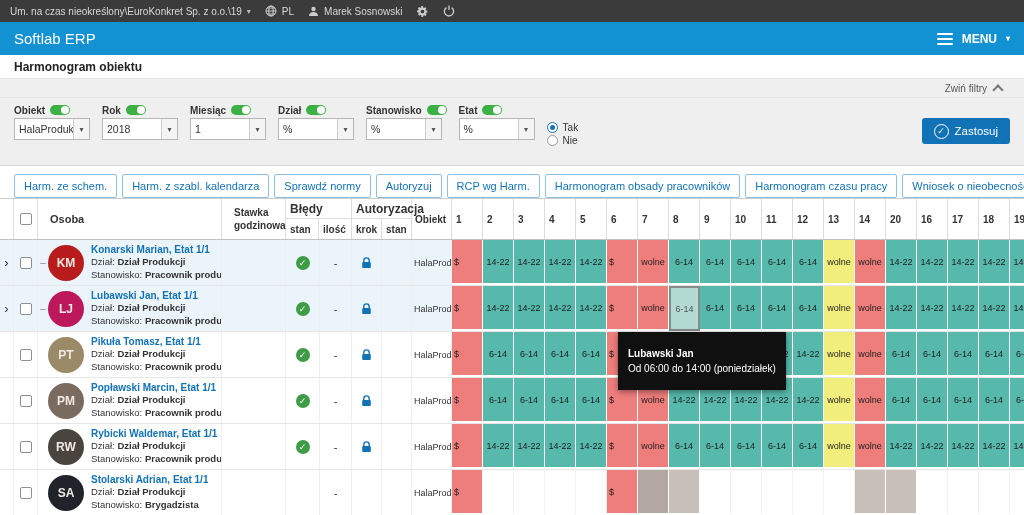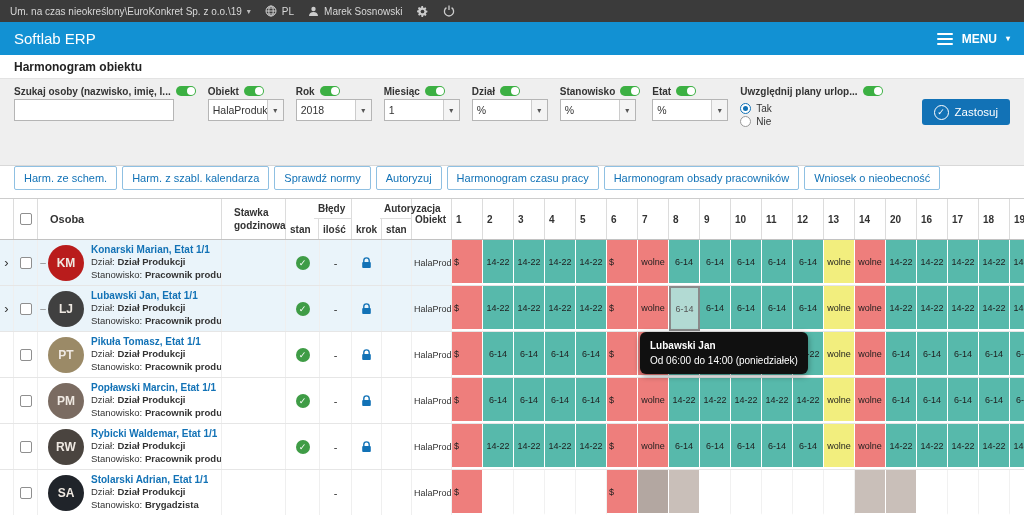--- a/index.html
+++ b/index.html
@@ -39,33 +39,33 @@
   .toggle .knob{position:absolute;right:1px;top:1px;width:8px;height:8px;background:#fff;border-radius:50%;}
   .ftext{width:160px;height:22px;border:1px solid #b5b5b5;background:#fff;font-size:11px;padding:0 5px;
          font-family:inherit;box-sizing:border-box;}
   .fselect{height:22px;border:1px solid #b5b5b5;background:#fff;display:flex;align-items:stretch;
            box-sizing:border-box;cursor:pointer;}
   .w76 .fselect{width:76px;}
   .selval{flex:1;display:flex;align-items:center;padding:0 4px;font-size:10.5px;color:#333;
           white-space:nowrap;overflow:hidden;}
   .selcaret{width:15px;display:flex;align-items:center;justify-content:center;border-left:1px solid #ccc;
             background:#f4f4f4;font-size:8px;color:#555;}
-  .radios{display:flex;flex-direction:column;gap:2px;margin-top:4px;}
+  .radios{display:flex;flex-direction:column;gap:2px;margin-top:20px;}
   .radio{display:flex;align-items:center;gap:5px;font-size:10px;color:#333;cursor:pointer;}
   .rdot{width:11px;height:11px;border:1px solid #999;border-radius:50%;background:#fff;position:relative;box-sizing:border-box;}
   .rdot.checked{border-color:#1272b6;}
   .rdot.checked::after{content:"";position:absolute;left:2px;top:2px;width:5px;height:5px;border-radius:50%;background:#1272b6;}
   .applybtn{margin-left:auto;align-self:center;margin-top:14px;display:flex;align-items:center;gap:6px;
             background:#1272b6;color:#fff;border:none;border-radius:3px;height:26px;padding:0 12px;
             font-size:11.5px;font-family:inherit;cursor:pointer;}
   .applyic{width:13px;height:13px;border:1px solid #fff;border-radius:50%;display:flex;align-items:center;
            justify-content:center;font-size:9px;}
 
   
-  .toolbar{height:32px;display:flex;align-items:flex-start;gap:5px;padding:0 14px;background:#fff;}
+  .toolbar{height:32px;display:flex;align-items:flex-end;gap:5px;padding:0 14px;background:#fff;}
   .tbtn{height:24px;background:#fff;border:1px solid #8fc0e2;color:#1272b6;border-radius:2px;padding:0 9px;
         font-size:11px;font-family:inherit;cursor:pointer;white-space:nowrap;}
 
   
   .tablewrap{width:1024px;overflow:hidden;}
   .thead{display:flex;height:40px;border-top:1px solid #ccc;border-bottom:1px solid #c2c2c2;
          font-weight:bold;background:#fff;width:1040px;}
   .tbody{width:1040px;}
   .wexp{width:14px;flex:0 0 14px;}
   .wchk{width:24px;flex:0 0 24px;}
@@ -74,21 +74,21 @@
   .w34{width:34px;flex:0 0 34px;}
   .w32{width:32px;flex:0 0 32px;}
   .w30{width:30px;flex:0 0 30px;}
   .wobj{width:40px;flex:0 0 40px;}
   .hcol{border-right:1px solid #dcdcdc;box-sizing:border-box;}
   .hosoba{display:flex;align-items:center;padding-left:12px;font-size:11px;box-sizing:border-box;}
   .hstack{display:flex;flex-direction:column;justify-content:center;padding-left:4px;font-size:10px;line-height:13px;box-sizing:border-box;}
   .hgroup{display:flex;flex-direction:column;border-right:1px solid #dcdcdc;box-sizing:border-box;}
   .hg-bledy{width:66px;flex:0 0 66px;}
   .hg-aut{width:60px;flex:0 0 60px;}
-  .gtop{height:20px;display:flex;align-items:center;padding-left:4px;font-size:10px;border-bottom:1px solid #dcdcdc;box-sizing:border-box;margin-left:28px;}
+  .gtop{height:20px;display:flex;align-items:center;padding-left:4px;font-size:12px;border-bottom:1px solid #dcdcdc;box-sizing:border-box;}
   .gbot{height:20px;display:flex;}
   .gsub{display:flex;align-items:center;padding-left:4px;font-size:10px;flex:1;box-sizing:border-box;}
   .gsub.sep{border-right:1px solid #dcdcdc;}
   .hobj{display:flex;align-items:center;padding-left:3px;font-size:10px;box-sizing:border-box;}
   .hdays{display:flex;}
   .hday{width:31px;flex:0 0 31px;display:flex;align-items:center;padding-left:4px;font-size:10px;
         border-right:1px solid #dcdcdc;box-sizing:border-box;cursor:pointer;}
 
   .trow{display:flex;height:46px;border-bottom:1px solid #e6e6e6;background:#fff;box-sizing:border-box;}
   .trow.hl{background:#eaf4fa;}
@@ -111,22 +111,22 @@
         white-space:nowrap;overflow:hidden;box-sizing:border-box;}
   .cell.dollar{justify-content:flex-start;padding-left:2px;}
   .c-pink{background:#ee7e7c;}
   .c-teal{background:#57b9ab;}
   .c-yellow{background:#f2ee7e;}
   .c-sel{background:#b2dad3;border:2px solid #8a8a8a;color:#555;}
   .c-gray1{background:#b3a7a1;}
   .c-gray2{background:#c9bfb9;}
   .c-none{background:transparent;border-right:1px solid #f1f1f1;}
 
-  .tooltip{position:absolute;left:640px;top:332px;background:#101010;color:#fff;padding:6px 10px;
-           border-radius:6px;font-size:10px;line-height:15px;z-index:30;white-space:nowrap;
+  .tooltip{position:absolute;left:618px;top:332px;background:#101010;color:#fff;padding:14px 10px;
+           border-radius:0;font-size:10px;line-height:15px;z-index:30;white-space:nowrap;
            box-shadow:0 2px 6px rgba(0,0,0,.4);}
   .tt-title{font-weight:bold;}
 </style>
 </head>
 <body>
 
 <div class="topbar">
   <div class="tbitem">
     <span>Um. na czas nieokreślony\EuroKonkret Sp. z o.o.\19</span>
     <span class="caret">▾</span>
@@ -169,30 +169,25 @@
         <i></i>
       </span>
     <span>MENU</span>
     <span class="caretw">▾</span>
   </div>
 </div>
 
 <div class="pagetitle">Harmonogram obiektu</div>
 
 <div class="filters">
+  <div class="collapserow">
+    <span>Zwiń filtry</span>
+    <span class="chevup"></span>
+  </div>
   <div class="fieldsrow">
-    <div class="ffield">
-      <div class="fhead">
-        <span class="flabel">Szukaj osoby (nazwisko, imię, I...</span>
-        <span class="toggle">
-            <span class="knob"></span>
-          </span>
-      </div>
-      <input class="ftext" value="" style="">
-    </div>
     <div class="ffield w76">
       <div class="fhead">
         <span class="flabel">Obiekt</span>
         <span class="toggle">
             <span class="knob"></span>
           </span>
       </div>
       <div class="fselect">
         <span class="selval">HalaProdukc...</span>
         <span class="selcaret">▾</span>
@@ -252,26 +247,20 @@
         <span class="toggle">
             <span class="knob"></span>
           </span>
       </div>
       <div class="fselect">
         <span class="selval">%</span>
         <span class="selcaret">▾</span>
       </div>
     </div>
     <div class="ffield">
-      <div class="fhead">
-        <span class="flabel">Uwzględnij plany urlop...</span>
-        <span class="toggle">
-            <span class="knob"></span>
-          </span>
-      </div>
       <div class="radios">
         <span class="radio">
           <span class="rdot checked"></span>
           <span>Tak</span>
         </span>
         <span class="radio">
           <span class="rdot"></span>
           <span>Nie</span>
         </span>
       </div>
@@ -282,22 +271,23 @@
     </button>
   </div>
 </div>
 
 <div class="toolbar">
   <span style="display:flex;gap:5px;">
       <button class="tbtn">Harm. ze schem.</button>
       <button class="tbtn">Harm. z szabl. kalendarza</button>
       <button class="tbtn">Sprawdź normy</button>
       <button class="tbtn">Autoryzuj</button>
+      <button class="tbtn">RCP wg Harm.</button>
+      <button class="tbtn">Harmonogram obsady pracowników</button>
       <button class="tbtn">Harmonogram czasu pracy</button>
-      <button class="tbtn">Harmonogram obsady pracowników</button>
       <button class="tbtn">Wniosek o nieobecność</button>
     </span>
 
 </div>
 
 <div class="tablewrap">
   <div class="thead">
     <div class="hcol wexp"></div>
     <div class="hcol wchk" style="display:flex;align-items:center;justify-content:center;">
       <span class="cb"></span>
@@ -398,21 +388,21 @@
         <div class="cell c-teal">14-22</div>
         <div class="cell c-teal">14-22</div>
       </div>
       <div class="trow hl">
         <div class="bcol wexp expmark">›</div>
         <div class="bcol wchk">
           <span class="cb"></span>
         </div>
         <div class="bcol wos personcell">
           <span class="minus">–</span>
-          <span class="avatar" style="background:#404040">LJ</span>
+          <span class="avatar" style="background:#be185d">LJ</span>
           <span class="ptext">
             <a class="pname">Lubawski Jan, Etat 1/1</a>
             <span class="pline">Dział: <b>Dział Produkcji</b></span>
             <span class="pline">Stanowisko: <b>Pracownik produkcji</b></span>
           </span>
         </div>
         <div class="bcol wst"></div>
         <div class="bcol w34">
           <span class="okic">✓</span>
         </div>

